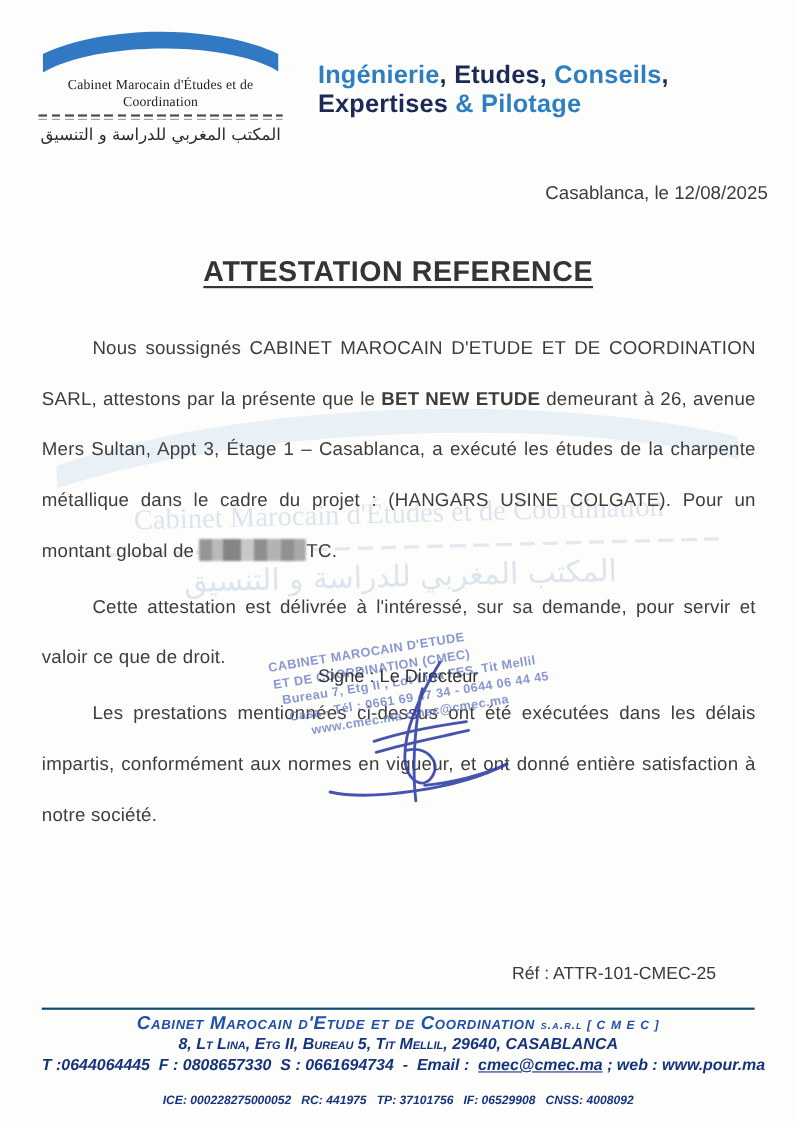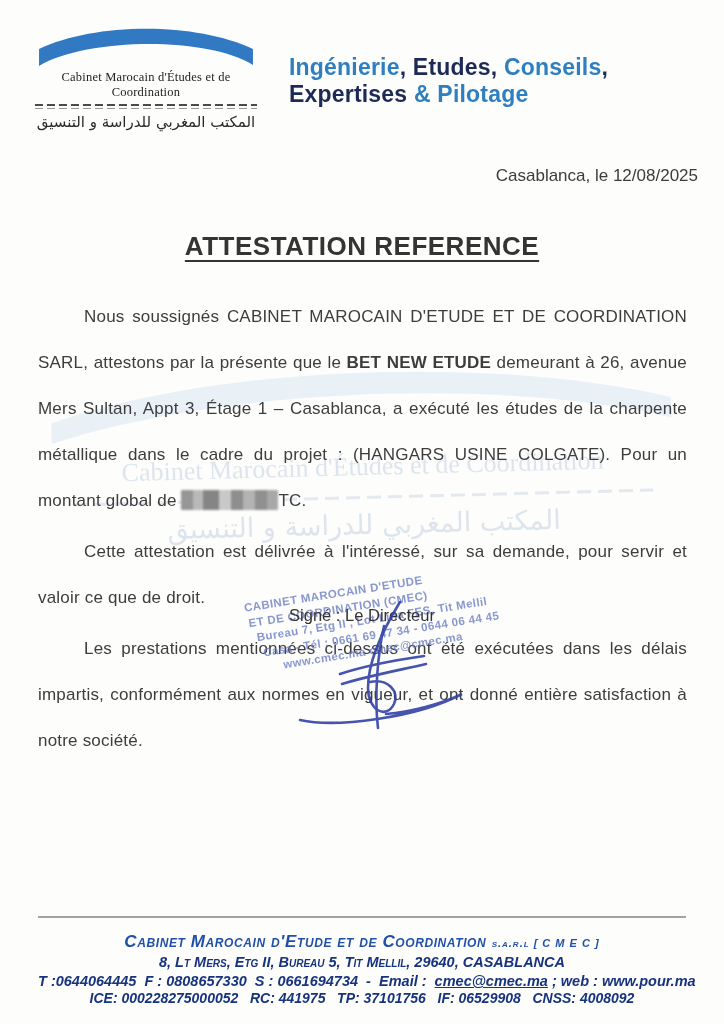--- a/index.html
+++ b/index.html
@@ -66,27 +66,27 @@
     color:rgba(104,122,195,.78); white-space:nowrap; }
   .stamp div:nth-child(2){ padding-left:2px; }
   .stamp div:nth-child(3){ padding-left:8px; }
   .stamp div:nth-child(4){ padding-left:12px; }
   .stamp div:nth-child(5){ padding-left:30px; }
   .sig-svg { position:absolute; top:598px; left:292px; z-index:5; }
 
   
   .ref { position:absolute; top:877px; right:73px; z-index:2; font-size:16px; color:#3a3a3a; }
   .footer { position:absolute; top:916px; left:38px; right:38px; z-index:2;
-    border-top:2px solid #a3a3a3; padding-top:14px; text-align:center; font-style:italic; }
+    border-top:2px solid #0c4a6e; padding-top:2px; text-align:center; font-style:italic; }
   .f1 { font-size:17px; font-weight:bold; color:#2050a8; font-variant:small-caps; letter-spacing:.6px; }
   .f1 .sarl { font-size:11px; letter-spacing:1px; }
   .f2 { font-size:14.5px; font-weight:bold; color:#16337d; font-variant:small-caps; margin-top:2px; }
   .f3 { font-size:14.5px; font-weight:bold; color:#16337d; margin-top:3px; white-space:pre; }
   .f3 .email { text-decoration:underline; }
-  .f4 { font-size:14px; font-weight:bold; color:#16337d; margin-top:1px; white-space:pre; }
+  .f4 { font-size:11px; font-weight:bold; color:#16337d; margin-top:18px; white-space:pre; }
 </style>
 </head>
 <body>
 
 <div class="page">
 
   <div class="watermark">
     <svg class="wm-arc" viewBox="0 0 640 90" preserveAspectRatio="none">
       <path d="M10,62 C180,8 460,8 630,52 L630,72 C460,28 180,32 10,82 Z" fill="#d9e8f3"></path>
     </svg>
@@ -134,21 +134,22 @@
   <svg class="sig-svg" width="185" height="135" viewBox="0 0 185 135">
     <g fill="none" stroke="#2d3da6" stroke-width="2.6" stroke-linecap="round" opacity="0.88">
       <path d="M108,4 C92,30 76,62 76,90 C76,112 94,122 102,106 C108,94 96,80 78,84"></path>
       <path d="M92,28 C86,55 82,96 86,130"></path>
       <path d="M48,76 C72,68 104,62 132,58"></path>
       <path d="M50,86 C76,78 108,72 134,66"></path>
       <path d="M8,122 C44,130 124,120 170,96 C150,106 118,114 94,116"></path>
     </g>
   </svg>
 
+  <div class="ref">Réf : ATTR-101-CMEC-25</div>
 
   <div class="footer">
     <div class="f1"><span>Cabinet Marocain d'Etude et de Coordination </span><span class="sarl">s.a.r.l [ C M E C ]</span></div>
-    <div class="f2">8, Lt Mers, Etg II, Bureau 5, Tit Mellil, 29640, CASABLANCA</div>
+    <div class="f2">8, Lt Lina, Etg II, Bureau 5, Tit Mellil, 29640, CASABLANCA</div>
     <div class="f3"><span>T :0644064445  F : 0808657330  S : 0661694734  -  Email :  </span><span class="email">cmec@cmec.ma</span><span> ; web : www.pour.ma</span></div>
     <div class="f4">ICE: 000228275000052   RC: 441975   TP: 37101756   IF: 06529908   CNSS: 4008092</div>
   </div>
 
 </div>
 
 </body></html>

